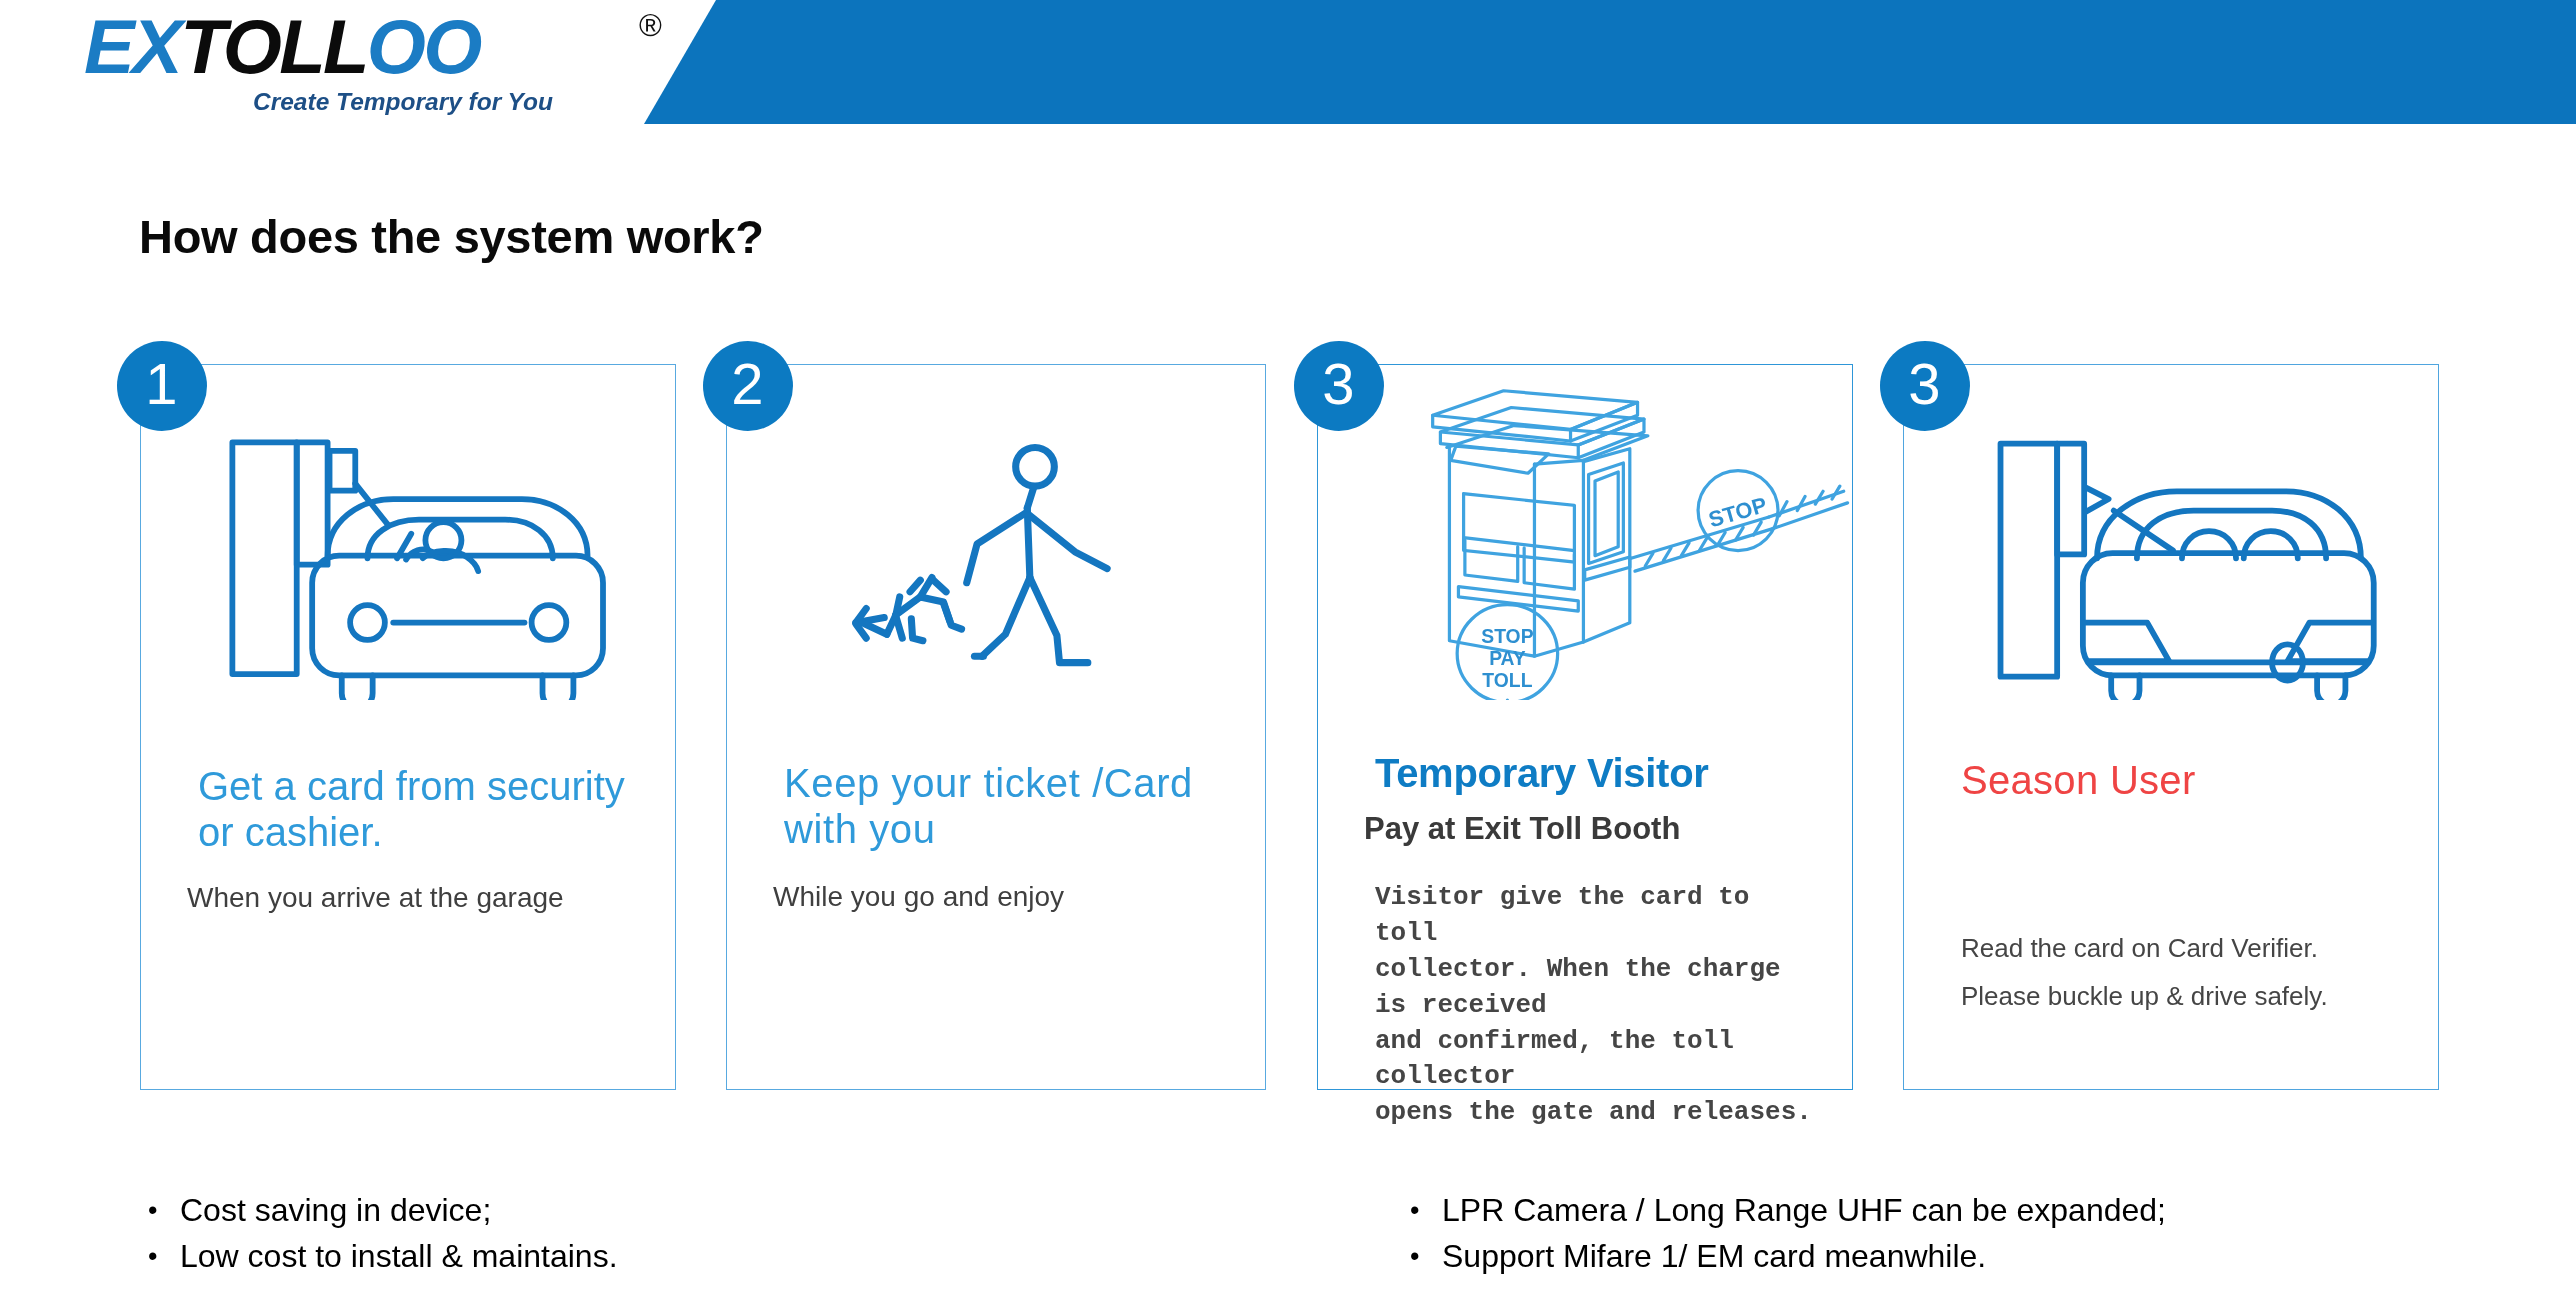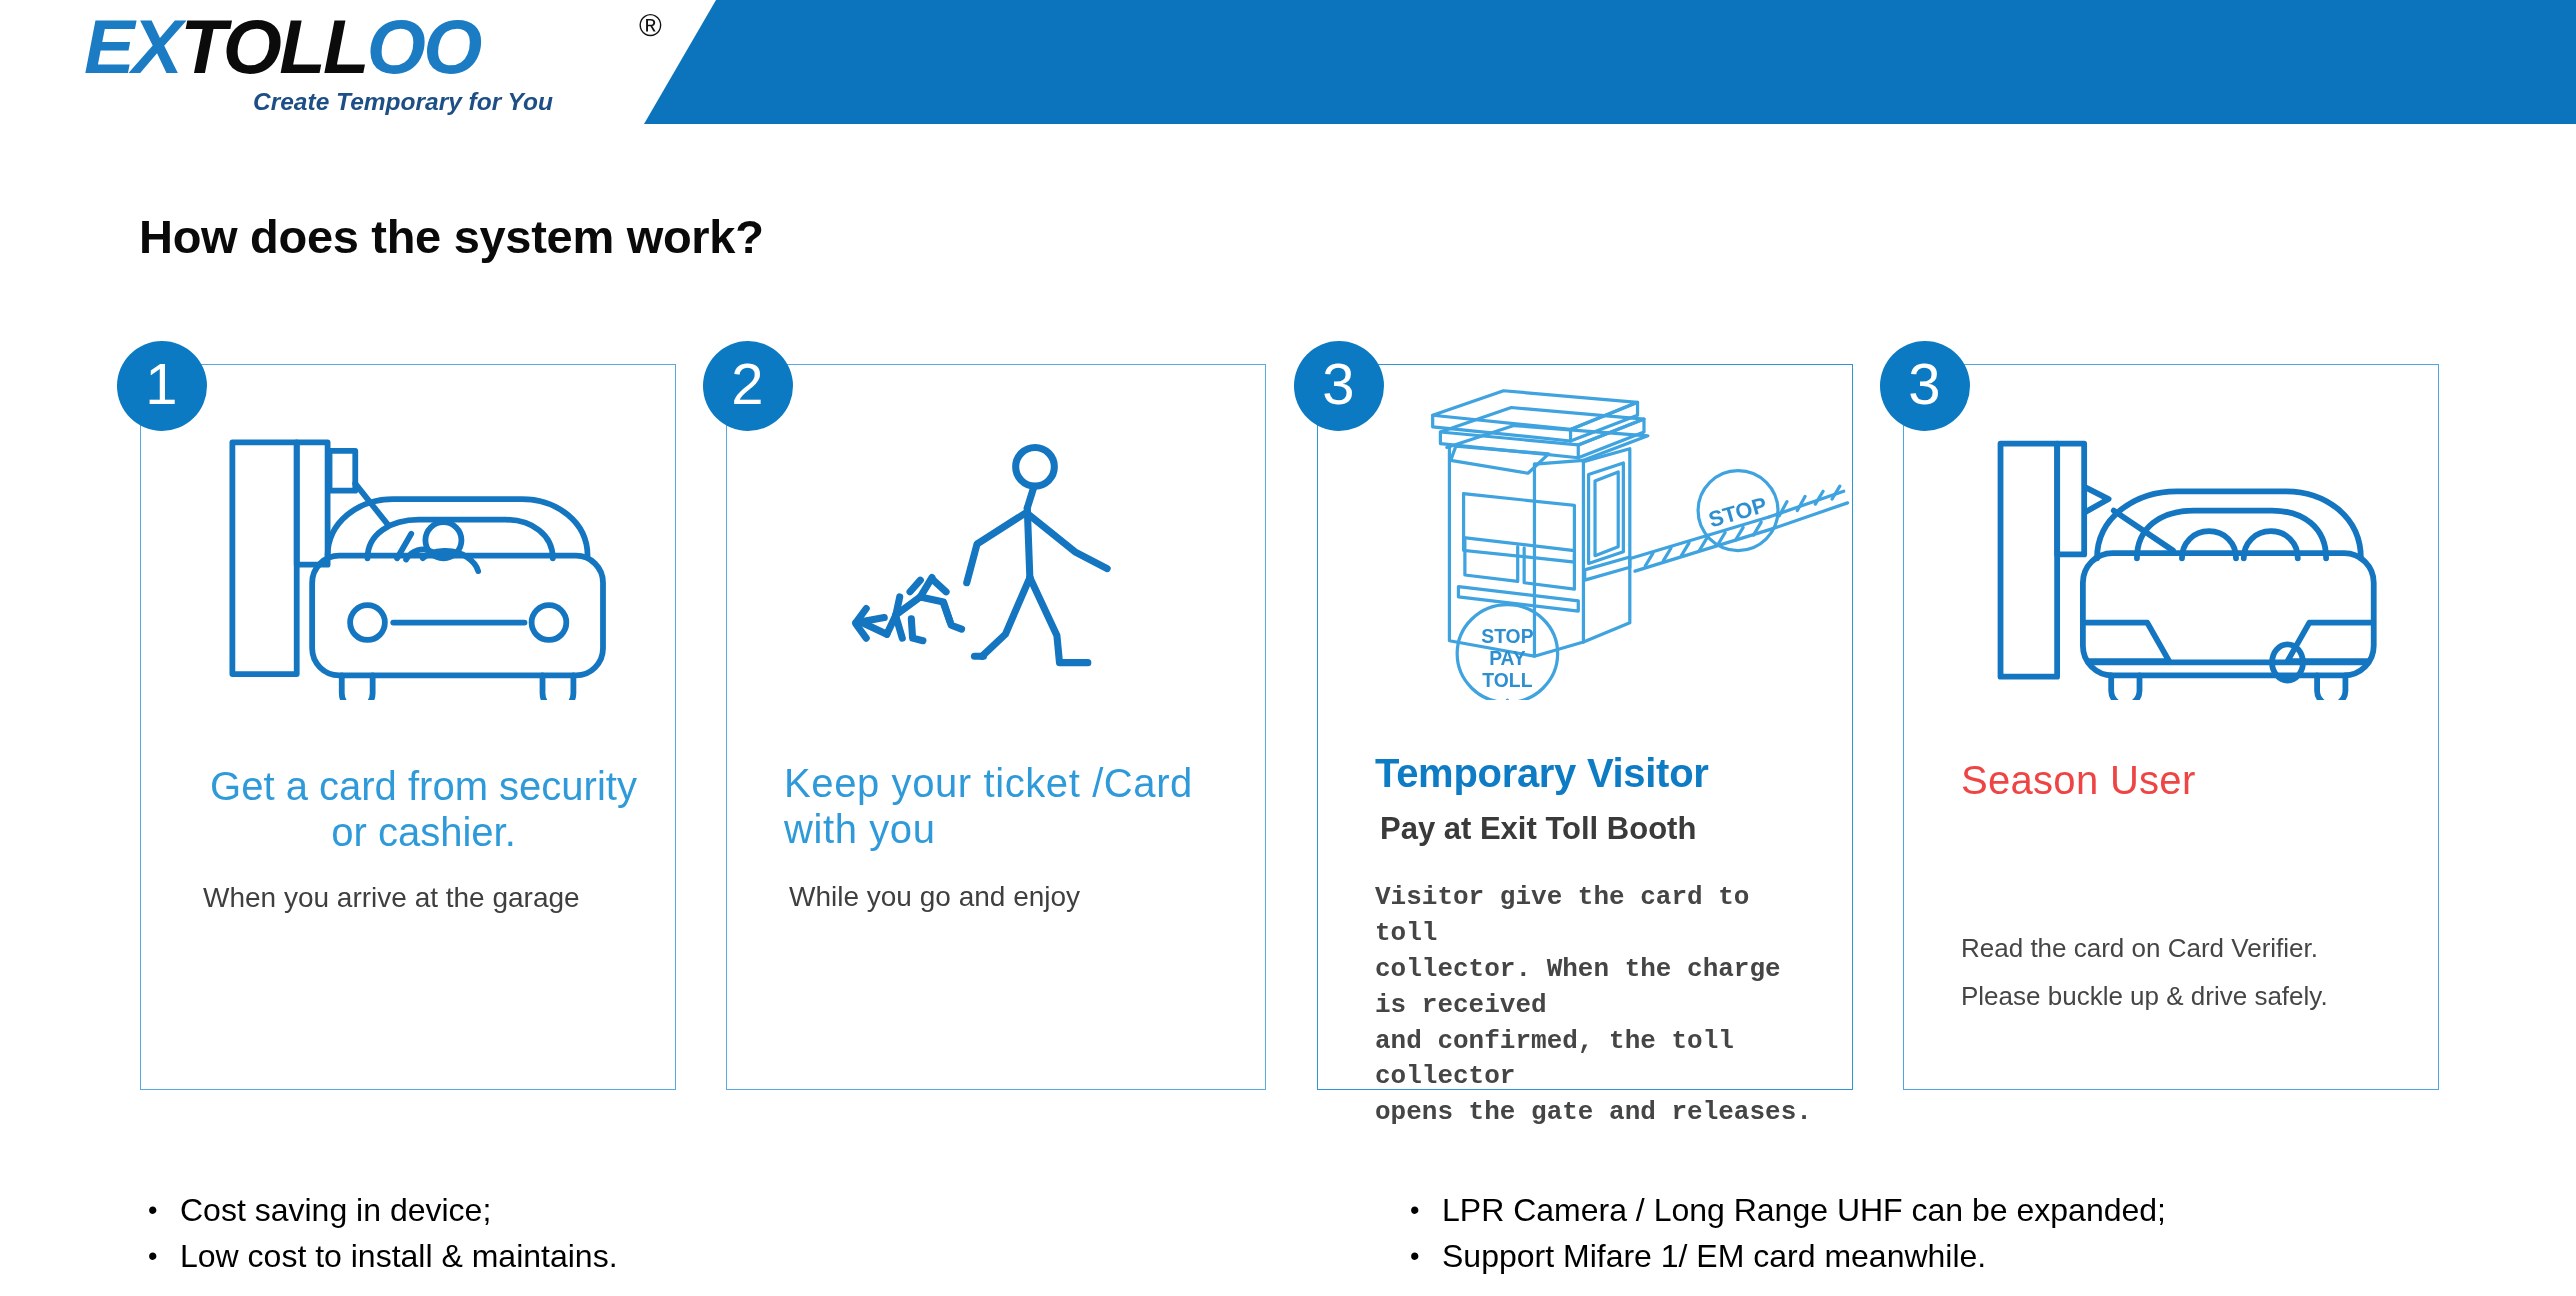--- a/index.html
+++ b/index.html
@@ -66,27 +66,27 @@
   }
 
   .illus{ position:absolute; left:0; top:0; width:100%; height:335px; }
   .illus svg{ display:block; }
 
   .card-head{
     position:absolute; left:57px; right:26px;
     font-size:40px; line-height:1.14; font-weight:400;
     color:#2f9ada; white-space:pre-line;
   }
-  .card.c0 .card-head{ top:399px;text-align:center; }
+  .card.c0 .card-head{ top:399px; }
   .card.c1 .card-head{ top:396px; letter-spacing:0.6px; }
   .card.c2 .card-head{ top:386px; color:#0e7cc4; font-weight:bold; letter-spacing:-0.3px; }
   .card.c3 .card-head{ top:393px; color:#ef4444; letter-spacing:0.3px; }
 
   .card-sub{
-    position:absolute; left:62px; right:26px;
+    position:absolute; left:46px; right:26px;
     font-size:28px; line-height:1.3; color:#3f3f3f; white-space:pre-line;
   }
   .card.c0 .card-sub{ top:515px; }
   .card.c1 .card-sub{ top:514px; }
   .card.c2 .card-sub{ top:444px; font-size:31px; color:#3a3a3a; font-weight:bold; }
 
   .card-body{
     position:absolute; left:57px; right:26px;
     font-size:26px; line-height:1.38; color:#454545; white-space:pre-line;
     font-weight:bold;

